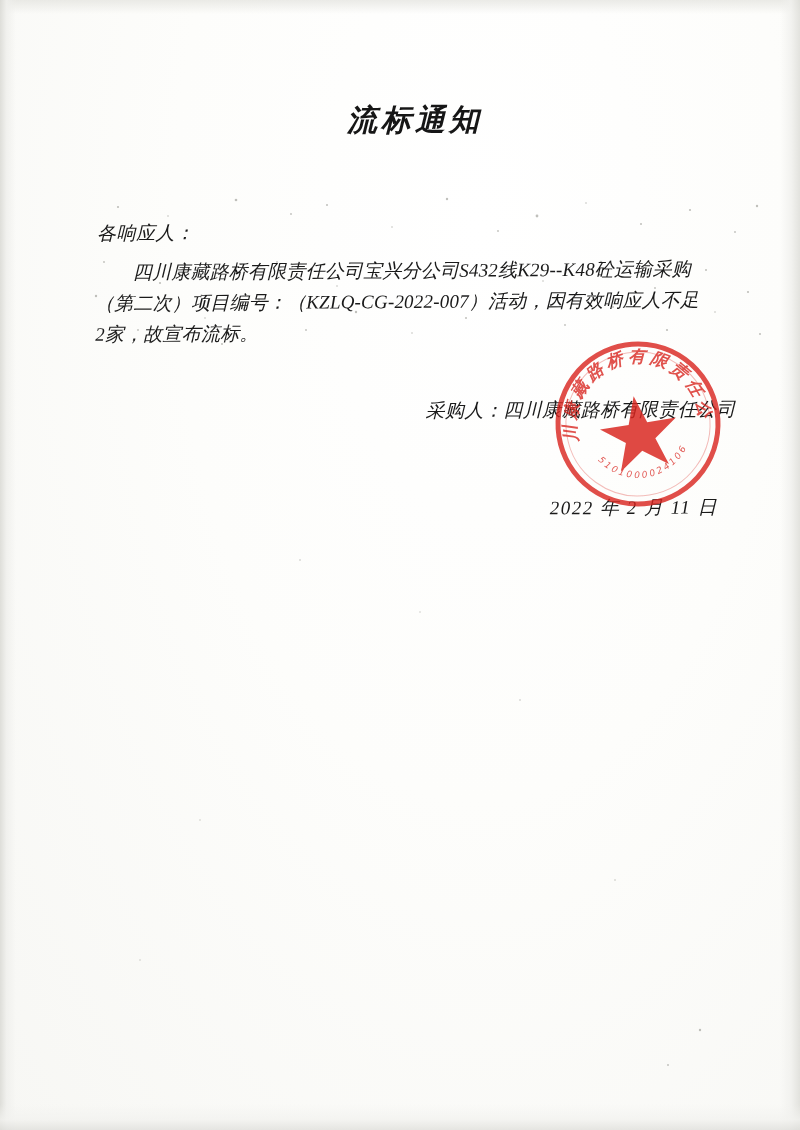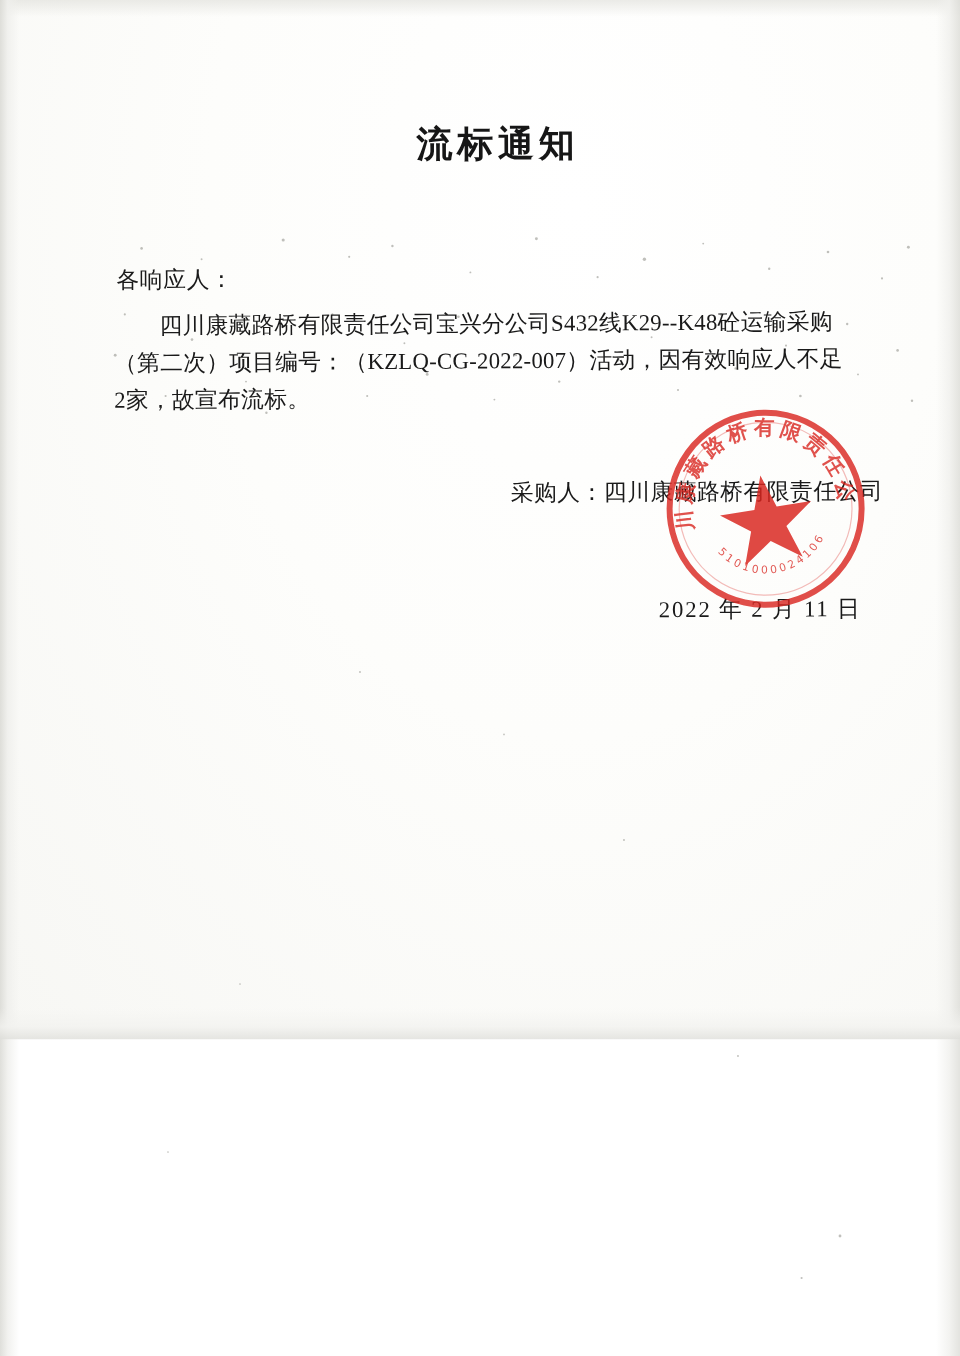--- a/index.html
+++ b/index.html
@@ -13,23 +13,24 @@
     position: relative;
     overflow: hidden;
     font-family: "Liberation Serif", "DejaVu Serif", serif;
   }
 
   
   .scan-page {
     position: absolute;
     left: 0; top: 0;
     width: 800px;
-    height: 866px;
+    height: 1130px;
     background:
       radial-gradient(ellipse at 60% 20%, #ffffff 0%, #fdfdfb 45%, #f7f7f4 100%);
+    font-style: italic;
   }
   
   .edge-left {
     position: absolute; left: 0; top: 0; width: 16px; height: 1130px;
     background: linear-gradient(to right, #d9d9d4 0%, #efefec 40%, rgba(255,255,255,0) 100%);
     opacity: .85;
   }
   .edge-right {
     position: absolute; right: 0; top: 0; width: 20px; height: 1130px;
     background: linear-gradient(to left, #dcdcd7 0%, #f0f0ed 45%, rgba(255,255,255,0) 100%);

